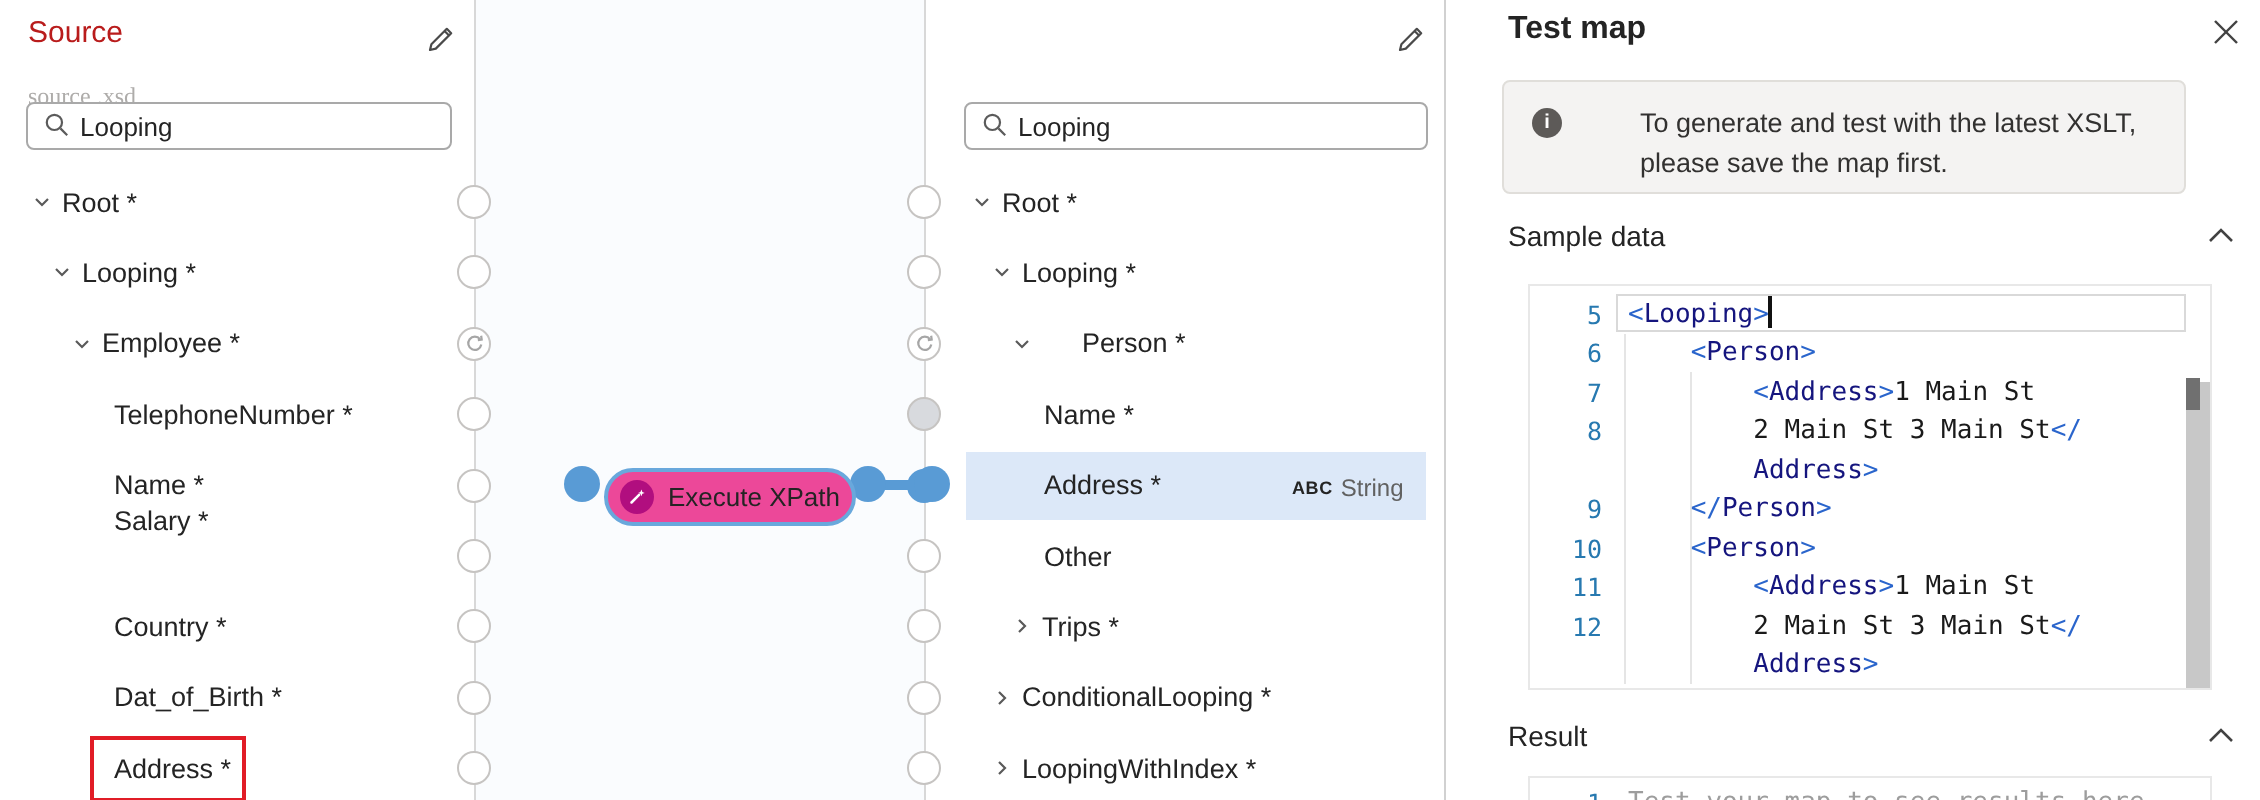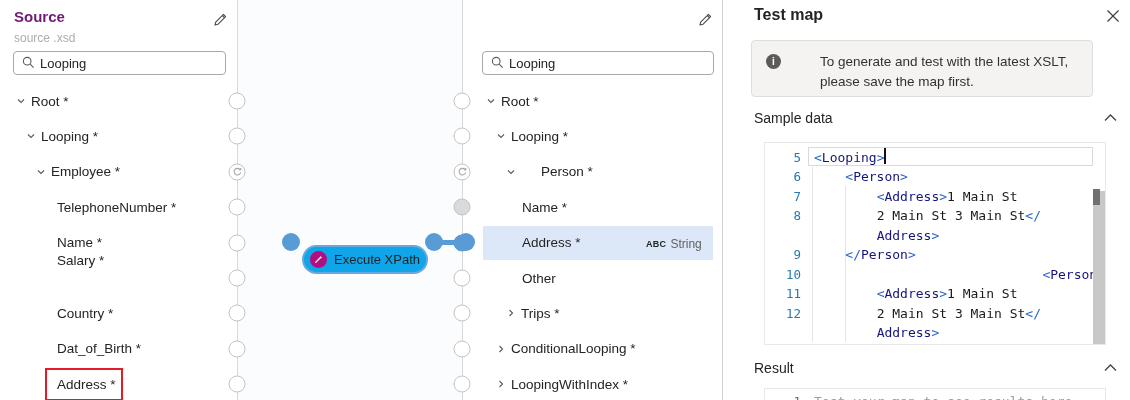--- a/index.html
+++ b/index.html
@@ -3,40 +3,40 @@
 <meta charset="utf-8">
 <style>
   html,body{margin:0;padding:0;background:#fff;}
   #app{position:relative;width:1130px;height:400px;background:#fff;overflow:hidden;
        font-family:"Liberation Sans","DejaVu Sans",sans-serif;color:#242424;}
   .abs{position:absolute;}
   
   .rail{position:absolute;top:0;bottom:0;width:1px;background:#d8d8d8;}
   .canvas-strip{position:absolute;top:0;bottom:0;left:237px;width:225px;background:#fafcfe;}
   
-  .panel-title{font-size:15px;font-weight:700;color:#701a75;}
-  .panel-sub{font-size:12px;color:#aeacaa;margin-top:6px;}
+  .panel-title{font-size:15px;font-weight:400;color:#b91c1c;}
+  .panel-sub{font-size:12px;color:#aeacaa;margin-top:16px;font-family:Liberation Serif, serif;}
   .searchbox{position:absolute;height:22px;background:#fff;border:1px solid #a9a9a9;border-radius:4px;}
   .searchbox input{position:absolute;left:26px;top:0;width:calc(100% - 30px);height:100%;border:none;outline:none;
        font-family:"Liberation Sans",sans-serif;font-size:13px;color:#242424;background:transparent;padding:0;}
   .searchbox svg{position:absolute;left:8px;top:4px;}
   
   .trow{position:absolute;display:flex;align-items:center;height:24px;font-size:13.5px;color:#242424;cursor:pointer;}
   .chev{display:inline-flex;margin-right:5px;}
   .sel-highlight{position:absolute;background:#dce8f8;}
   .badge-abc{font-size:9px;font-weight:700;letter-spacing:.3px;color:#242424;}
   .badge-type{font-size:12px;color:#616161;margin-left:4px;}
   .redbox{position:absolute;border:2px solid #e11c26;}
   
   .port{position:absolute;width:17px;height:17px;border-radius:50%;background:#fff;border:1.5px solid #c6c4c2;
         transform:translate(-50%,-50%);display:flex;align-items:center;justify-content:center;box-sizing:border-box;}
   .port.gray{background:#d8dade;}
   .port.blue{background:#599bd5;border-color:#599bd5;}
   
-  .fn-pill{position:absolute;left:302px;top:245px;width:126px;height:29px;background:#0ea5e9;border:2px solid #69a8dc;
+  .fn-pill{position:absolute;left:302px;top:234px;width:126px;height:29px;background:#ec4899;border:2px solid #69a8dc;
         border-radius:16px;display:flex;align-items:center;padding-left:6px;box-sizing:border-box;cursor:pointer;}
   .fn-icon{width:17px;height:17px;border-radius:50%;background:#b10e7f;display:flex;align-items:center;justify-content:center;flex:0 0 auto;}
   .fn-label{font-size:13px;color:#242424;margin-left:7px;white-space:nowrap;}
   .fn-handle{position:absolute;width:18px;height:18px;border-radius:50%;background:#599bd5;transform:translate(-50%,-50%);cursor:pointer;}
   .conn-line{position:absolute;height:5px;background:#599bd5;}
   
   #testmap{position:absolute;left:722px;top:0;width:408px;height:400px;background:#fff;border-left:1px solid #d1d1d1;box-sizing:border-box;}
   .tm-title{position:absolute;left:31px;top:6px;font-size:16px;font-weight:700;color:#242424;}
   .tm-close{position:absolute;left:381px;top:7px;width:18px;height:18px;cursor:pointer;display:flex;align-items:center;justify-content:center;}
   .banner{position:absolute;left:28px;top:40px;width:342px;height:57px;background:#f4f3f2;border:1px solid #e0deda;
@@ -296,21 +296,21 @@
             <span class="ed-code"><span class="p">        </span><span class="x">2 Main St 3 Main St</span><span class="d">&lt;/</span></span>
           </div>
           <div class="ed-row" style="top: 82.2px;">
             <span class="ed-num"></span>
             <span class="ed-code"><span class="p">        </span><span class="g">Address</span><span class="d">&gt;</span></span>
           </div>
           <div class="ed-row" style="top: 101.75px;">
             <span class="ed-num">9</span>
             <span class="ed-code"><span class="p">    </span><span class="d">&lt;/</span><span class="g">Person</span><span class="d">&gt;</span></span>
           </div>
-          <div class="ed-row" style="top: 121.3px; justify-content: space-between;">
+          <div class="ed-row" style="top: 121.3px;">
             <span class="ed-num">10</span>
             <span class="ed-code"><span class="p">    </span><span class="d">&lt;</span><span class="g">Person</span><span class="d">&gt;</span></span>
           </div>
           <div class="ed-row" style="top: 140.85px;">
             <span class="ed-num">11</span>
             <span class="ed-code"><span class="p">        </span><span class="d">&lt;</span><span class="g">Address</span><span class="d">&gt;</span><span class="x">1 Main St</span></span>
           </div>
           <div class="ed-row" style="top: 160.4px;">
             <span class="ed-num">12</span>
             <span class="ed-code"><span class="p">        </span><span class="x">2 Main St 3 Main St</span><span class="d">&lt;/</span></span>

